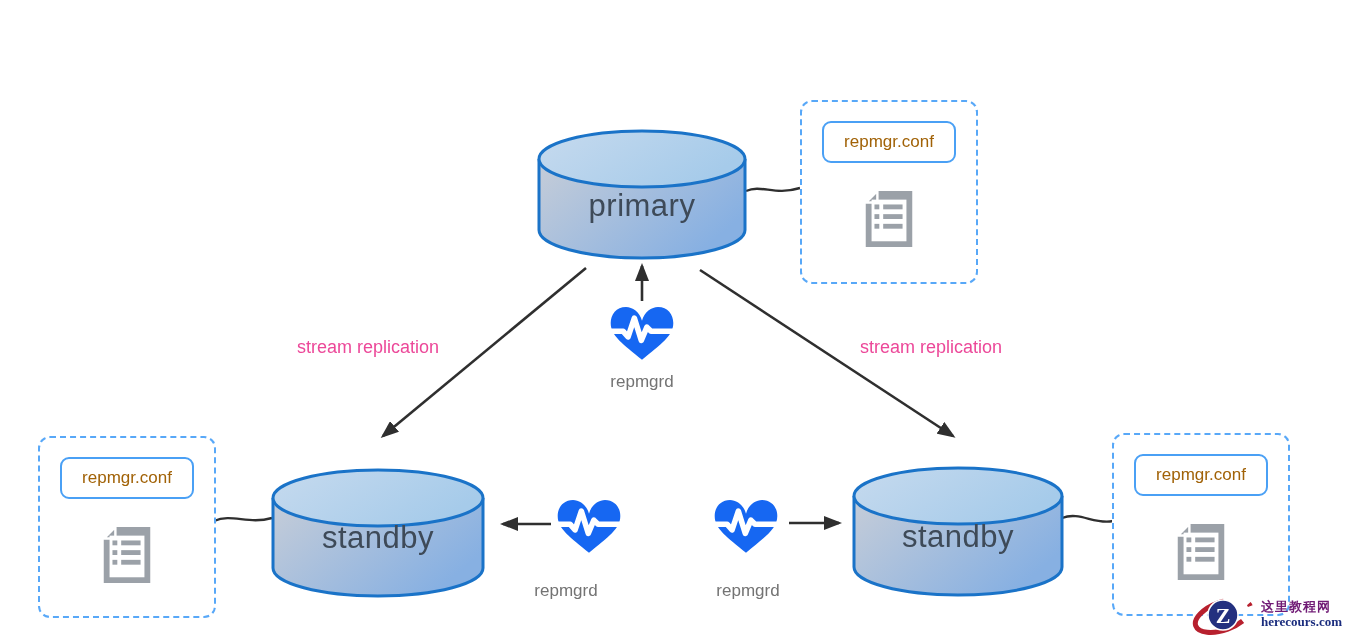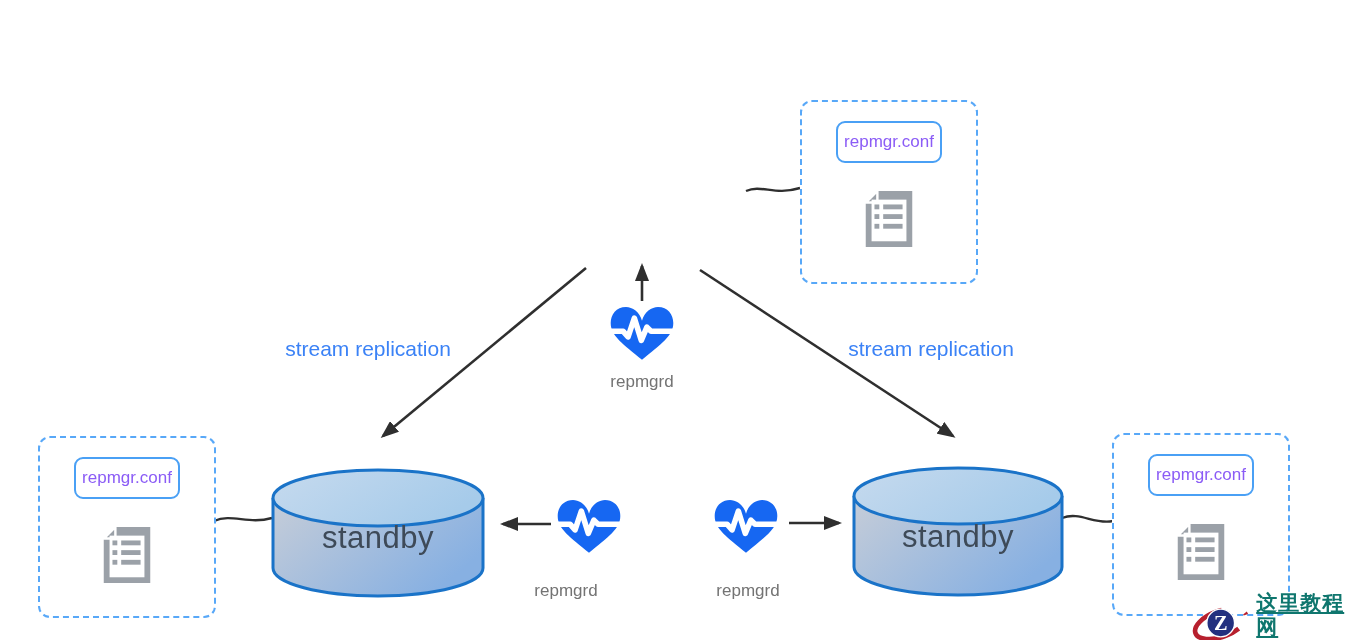--- a/index.html
+++ b/index.html
@@ -17,44 +17,44 @@
     position:absolute; left:0; right:0; text-align:center;
     font-size:31px; color:#3e4a58; letter-spacing:0.5px;
   }
 
   
   .conf-box {
     position:absolute; border:2px dashed #58a8f8; border-radius:12px;
     background:#ffffff; z-index:2;
   }
   .conf-label {
-    margin:19px auto 0; width:106px; height:42px;
+    margin:19px auto 0; width:134px; height:42px;
     border:2px solid #4aa0f5; border-radius:9px; background:#fff;
     display:flex; align-items:center; justify-content:center;
-    font-size:17px; color:#8b5cf6;
+    font-size:17px; color:#a16207;
   }
   .conf-doc { display:flex; justify-content:center; margin-top:25px; }
 
   
   .heart { position:absolute; width:70px; height:64px; z-index:2; }
   .heart svg { display:block; width:100%; height:100%; }
 
   .daemon-label {
     position:absolute; transform:translateX(-50%); z-index:2;
     font-size:17px; color:#737373; white-space:nowrap;
   }
   .edge-label {
     position:absolute; transform:translateX(-50%); z-index:2;
-    font-size:21px; color:#3b82f6; white-space:nowrap;
+    font-size:18px; color:#ec4899; white-space:nowrap;
   }
 
   
   .watermark { position:absolute; left:1192px; top:591px; display:flex; align-items:center; gap:5px; z-index:5; }
   .wm-text { display:flex; flex-direction:column; line-height:1.15; }
-  .wm-zh { color:#0f766e; font-weight:bold; font-size:21px; letter-spacing:1px;text-decoration:underline; }
+  .wm-zh { color:#701a75; font-weight:bold; font-size:13px; letter-spacing:1px; }
   .wm-domain { color:#1b2d7e; font-weight:bold; font-size:13px; font-family:"Liberation Serif", serif; }
 </style>
 </head>
 <body>
 
 <div class="stage">
 
   <svg class="layer" width="1358" height="640" viewBox="0 0 1358 640">
     <defs>
       <marker id="ah" markerUnits="userSpaceOnUse" markerWidth="18" markerHeight="14" refX="15" refY="7" orient="auto">
@@ -64,20 +64,37 @@
     <line x1="586" y1="268" x2="383" y2="436" stroke="#2f2f2f" stroke-width="2.6" marker-end="url(#ah)"></line>
     <line x1="700" y1="270" x2="953" y2="436" stroke="#2f2f2f" stroke-width="2.6" marker-end="url(#ah)"></line>
     <line x1="642" y1="301" x2="642" y2="266" stroke="#2f2f2f" stroke-width="2.6" marker-end="url(#ah)"></line>
     <line x1="551" y1="524" x2="503" y2="524" stroke="#2f2f2f" stroke-width="2.6" marker-end="url(#ah)"></line>
     <line x1="789" y1="523" x2="839" y2="523" stroke="#2f2f2f" stroke-width="2.6" marker-end="url(#ah)"></line>
     <path d="M746,191 C762,184 774,196 800,188" fill="none" stroke="#2f2f2f" stroke-width="2.4"></path>
     <path d="M214,521 C232,513 248,525 272,518" fill="none" stroke="#2f2f2f" stroke-width="2.4"></path>
     <path d="M1062,518 C1080,511 1094,525 1113,521" fill="none" stroke="#2f2f2f" stroke-width="2.4"></path>
   </svg>
 
+  <div class="cylinder" style="left:536px; top:128px; width:212px; height:134px;">
+    <svg width="212" height="134" viewBox="0 0 212 134">
+      <defs>
+        <linearGradient id="cbody1" x1="0" y1="0" x2="1" y2="0.55">
+          <stop offset="0" stop-color="#c6cdd8"></stop>
+            <stop offset="1" stop-color="#87b0e2"></stop>
+        </linearGradient>
+        <linearGradient id="ctop1" x1="0" y1="0" x2="1" y2="0.4">
+          <stop offset="0" stop-color="#c6daee"></stop>
+            <stop offset="1" stop-color="#a6cbea"></stop>
+        </linearGradient>
+      </defs>
+      <path d="M3,31 L3,102 A103,28 0 0 0 209,102 L209,31" fill="url(#cbody1)" stroke="#1a73c8" stroke-width="3" stroke-linejoin="round"></path>
+      <ellipse cx="106" cy="31" rx="103" ry="28" fill="url(#ctop1)" stroke="#1a73c8" stroke-width="3"></ellipse>
+    </svg>
+    <div class="cyl-label" style="top:60px;">primary</div>
+  </div>
 
   <div class="cylinder" style="left:270px; top:468px; width:216px; height:132px;">
     <svg width="216" height="132" viewBox="0 0 216 132">
       <defs>
         <linearGradient id="cbody2" x1="0" y1="0" x2="1" y2="0.55">
           <stop offset="0" stop-color="#c6cdd8"></stop>
             <stop offset="1" stop-color="#87b0e2"></stop>
         </linearGradient>
         <linearGradient id="ctop2" x1="0" y1="0" x2="1" y2="0.4">
           <stop offset="0" stop-color="#c6daee"></stop>

